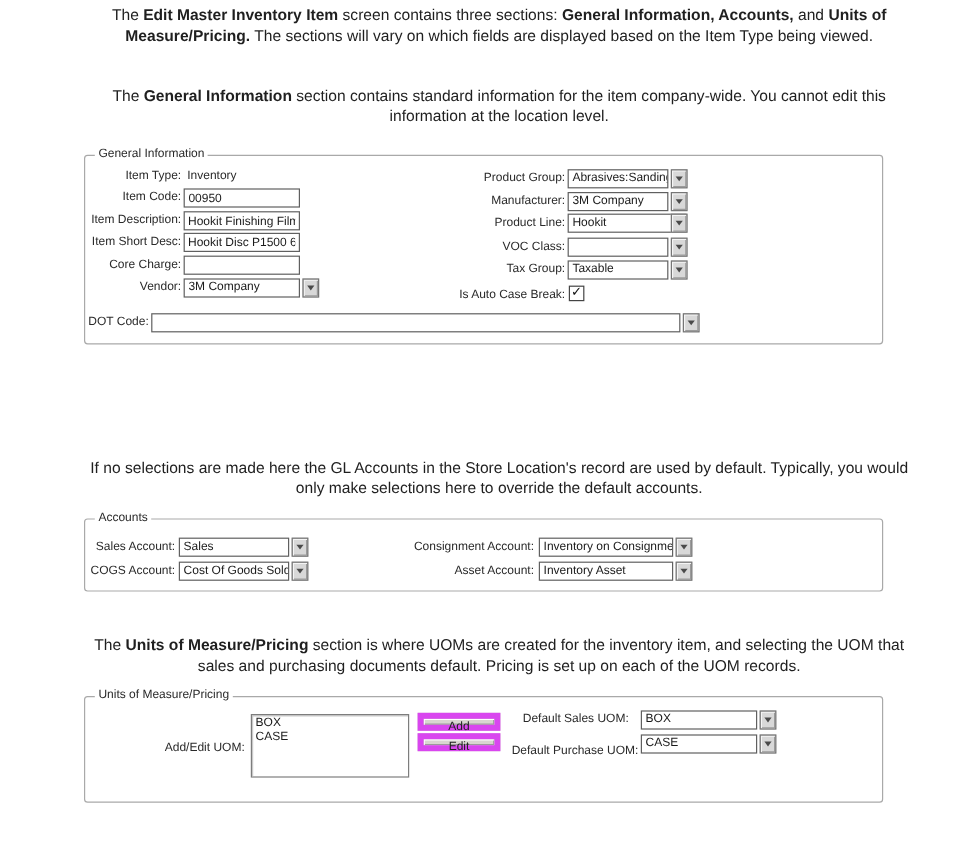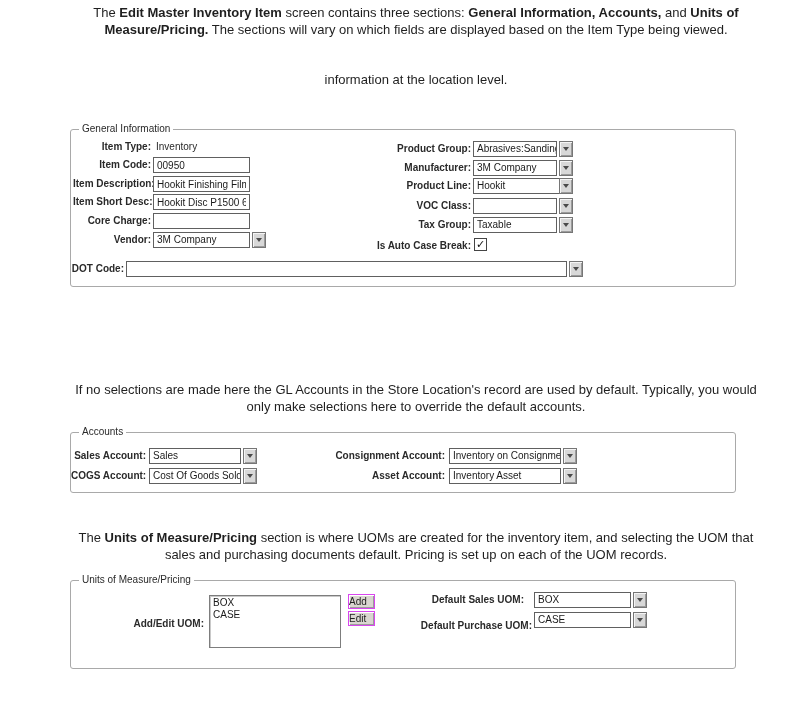--- a/index.html
+++ b/index.html
@@ -13,21 +13,21 @@
   
   .para { position:absolute; left:71px; width:690px; margin:0; font-size:13px; line-height:17px; color:#1f1f1f; }
   .line { display:block; white-space:nowrap;text-align:center; }
   .b { font-weight:bold; }
 
   
   .groupbox { position:absolute; border:1px solid #a9a9a9; border-radius:3px; background:#ffffff; }
   .legend { position:absolute; top:-7px; left:8px; background:#ffffff; padding:0 3px; font-size:10px; color:#2a2a2a; white-space:nowrap; }
 
   
-  .flabel { position:absolute; font-size:10px; color:#2a2a2a; text-align:right; white-space:nowrap;font-weight:bold; }
+  .flabel { position:absolute; font-size:10px; color:#2a2a2a; text-align:right; white-space:nowrap; }
   .statictext { position:absolute; font-size:10px; color:#2a2a2a; white-space:nowrap; }
   .tbox {
     position:absolute; height:16px; border:1px solid #606060; background:#fff;
     font-family:"Liberation Sans","DejaVu Sans",sans-serif; font-size:10px; color:#1a1a1a;
     padding:0 3px; outline:none;
   }
   .cbox {
     position:absolute; height:16px; border:1px solid #606060; background:#fff;
     font-size:10px; color:#1a1a1a; padding:1px 3px; line-height:12px;
     overflow:hidden; white-space:nowrap;
@@ -46,34 +46,35 @@
     font-size:11px; font-weight:bold; color:#111; line-height:11px;
   }
 
   .listbox {
     position:absolute; background:#fff; border:1px solid #7d7d7d;
     box-shadow:inset 1px 1px 0 #c9c9c9; padding:1px 0; overflow:hidden;
   }
   .listitem { font-size:10px; color:#1a1a1a; line-height:12px; padding:0 3px; white-space:nowrap; }
 
   .pushbtn {
-    position:absolute; width:27px; height:15px; background:#d9d6d0; border:1px solid #d946ef;
+    position:absolute; width:69px; height:15px; background:#d9d6d0; border:5px solid #d946ef;
     box-shadow:inset 1px 1px 0 #ffffff, inset -1px -1px 0 #9b9b9b;
-    font-size:10px; color:#222; line-height:13px; cursor:default;
+    font-size:10px; color:#222; text-align:center; line-height:13px; cursor:default;
   }
 </style>
 </head>
 <body>
 
 <p class="para" style="top:4px">
   <span class="line"><span>The </span><span class="b">Edit Master Inventory Item</span><span> screen contains three sections: </span><span class="b">General Information, Accounts,</span><span> and </span><span class="b">Units of</span></span>
   <span class="line"><span class="b">Measure/Pricing.</span><span> The sections will vary on which fields are displayed based on the Item Type being viewed.</span></span>
 </p>
 
 <p class="para" style="top:71px">
+  <span class="line"><span>The </span><span class="b">General Information</span><span> section contains standard information for the item company-wide. You cannot edit this</span></span>
   <span class="line"><span>information at the location level.</span></span>
 </p>
 
 <div class="groupbox" style="left:70px;top:129px;width:666px;height:158px">
   <span class="legend">General Information</span>
 
   <span class="flabel" style="left:2px;top:11px;width:78px">Item Type:</span>
   <span class="statictext" style="left:85px;top:11px">Inventory</span>
 
   <span class="flabel" style="left:2px;top:29px;width:78px">Item Code:</span>

